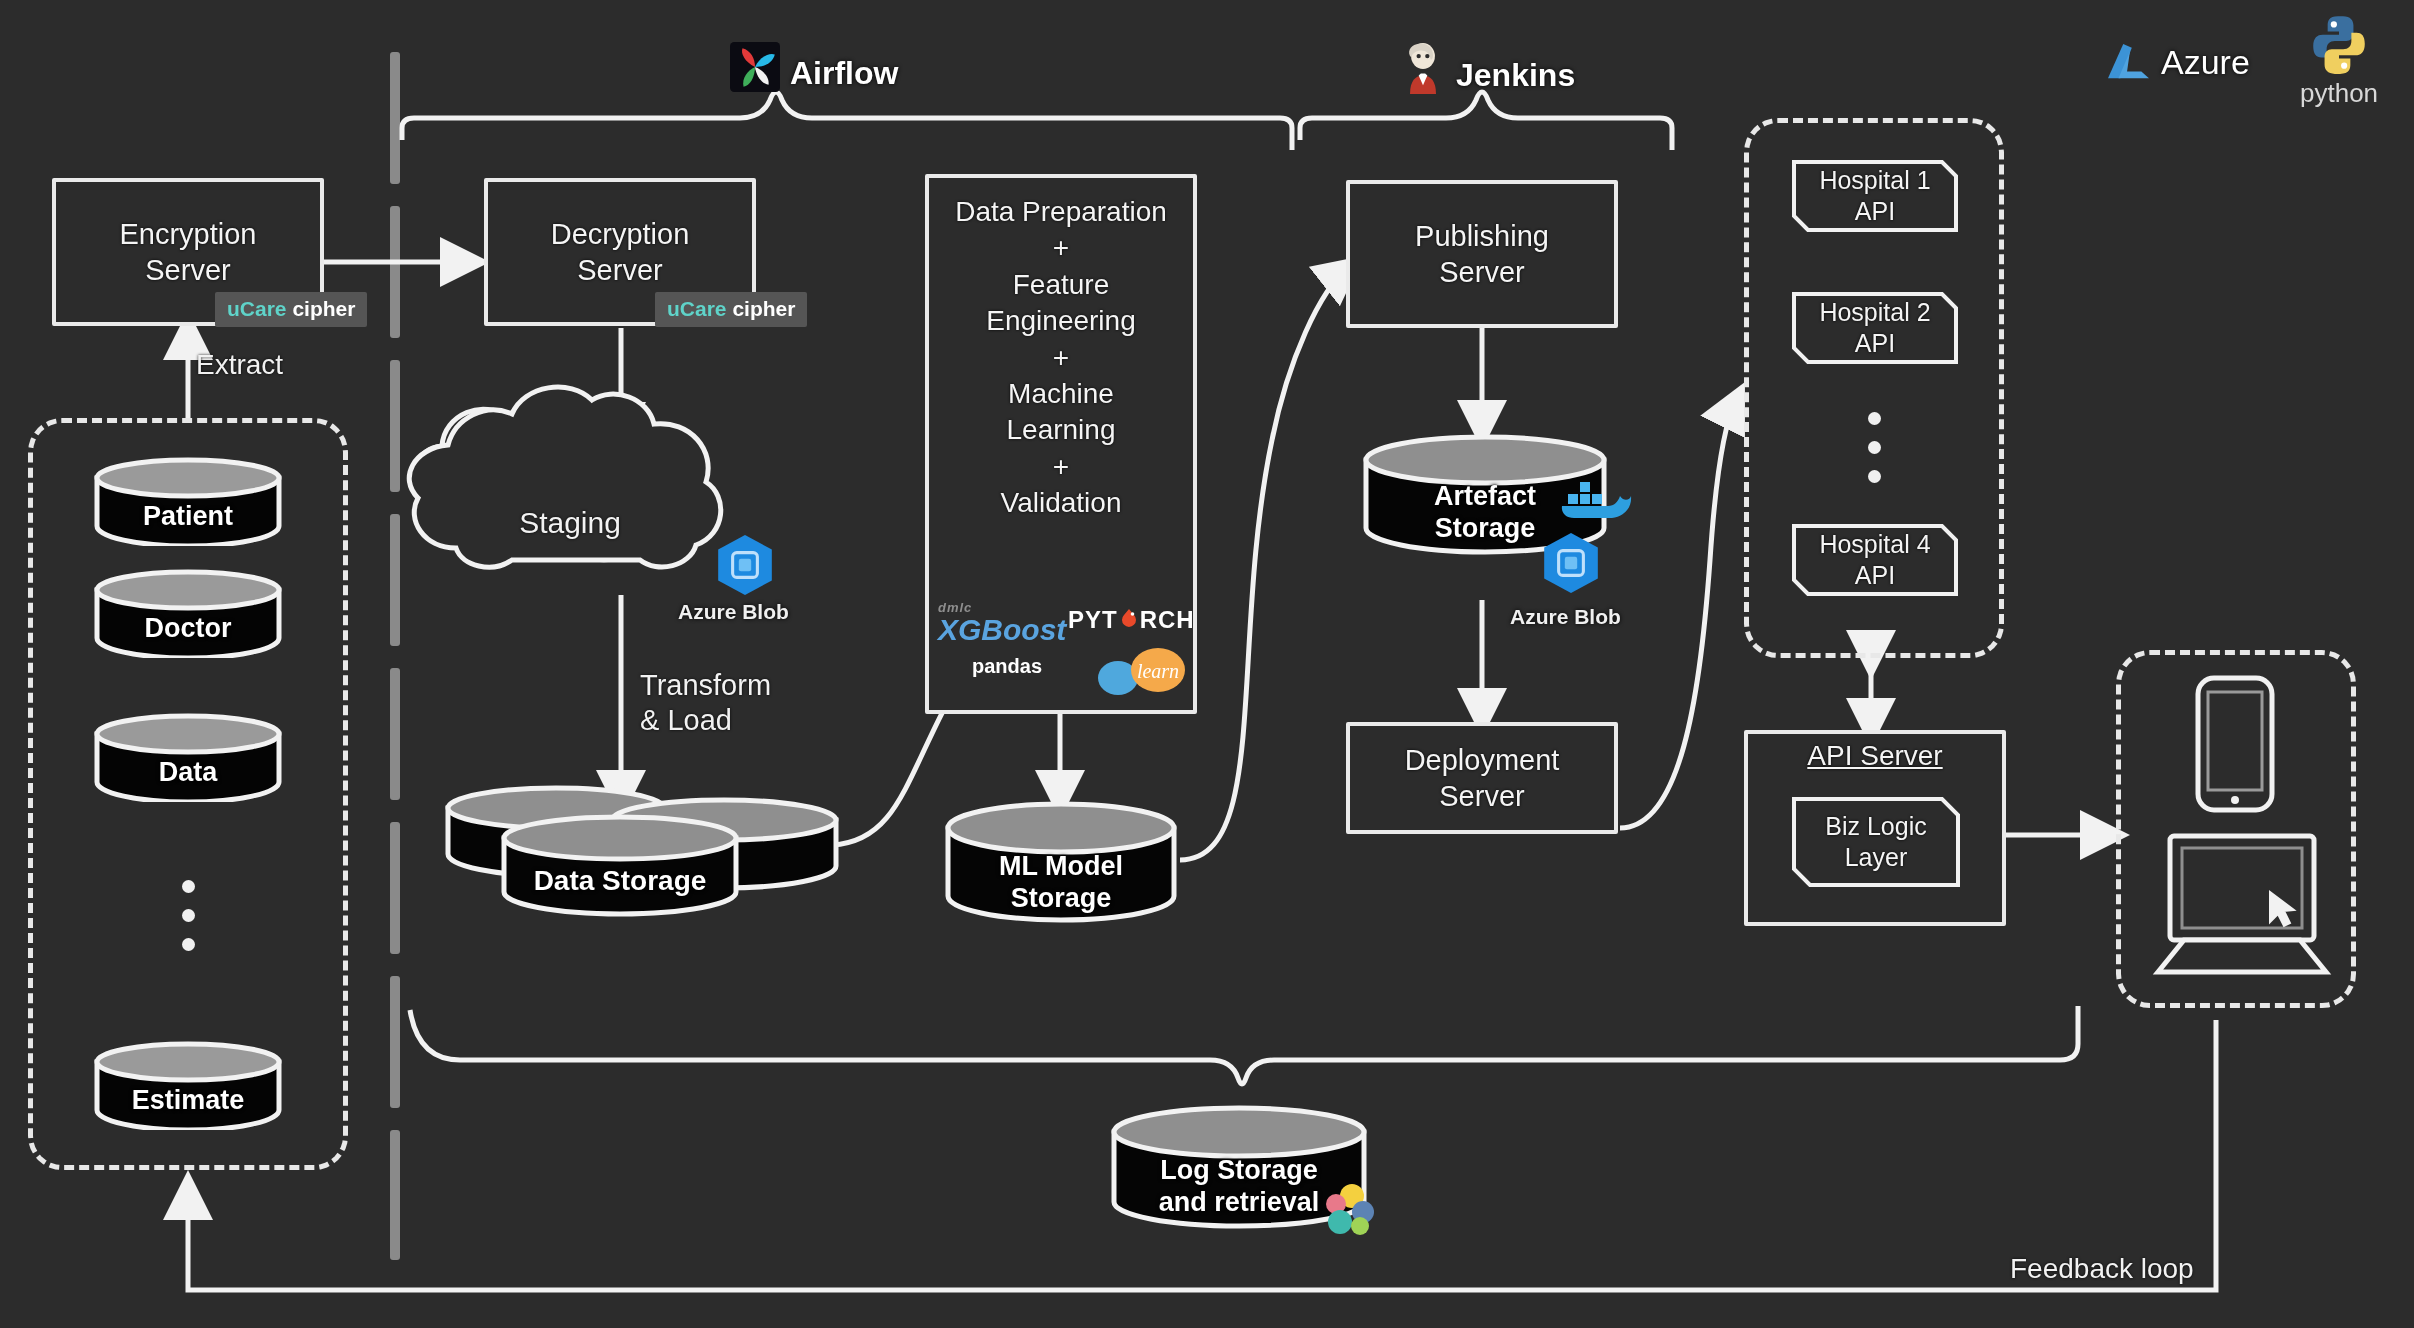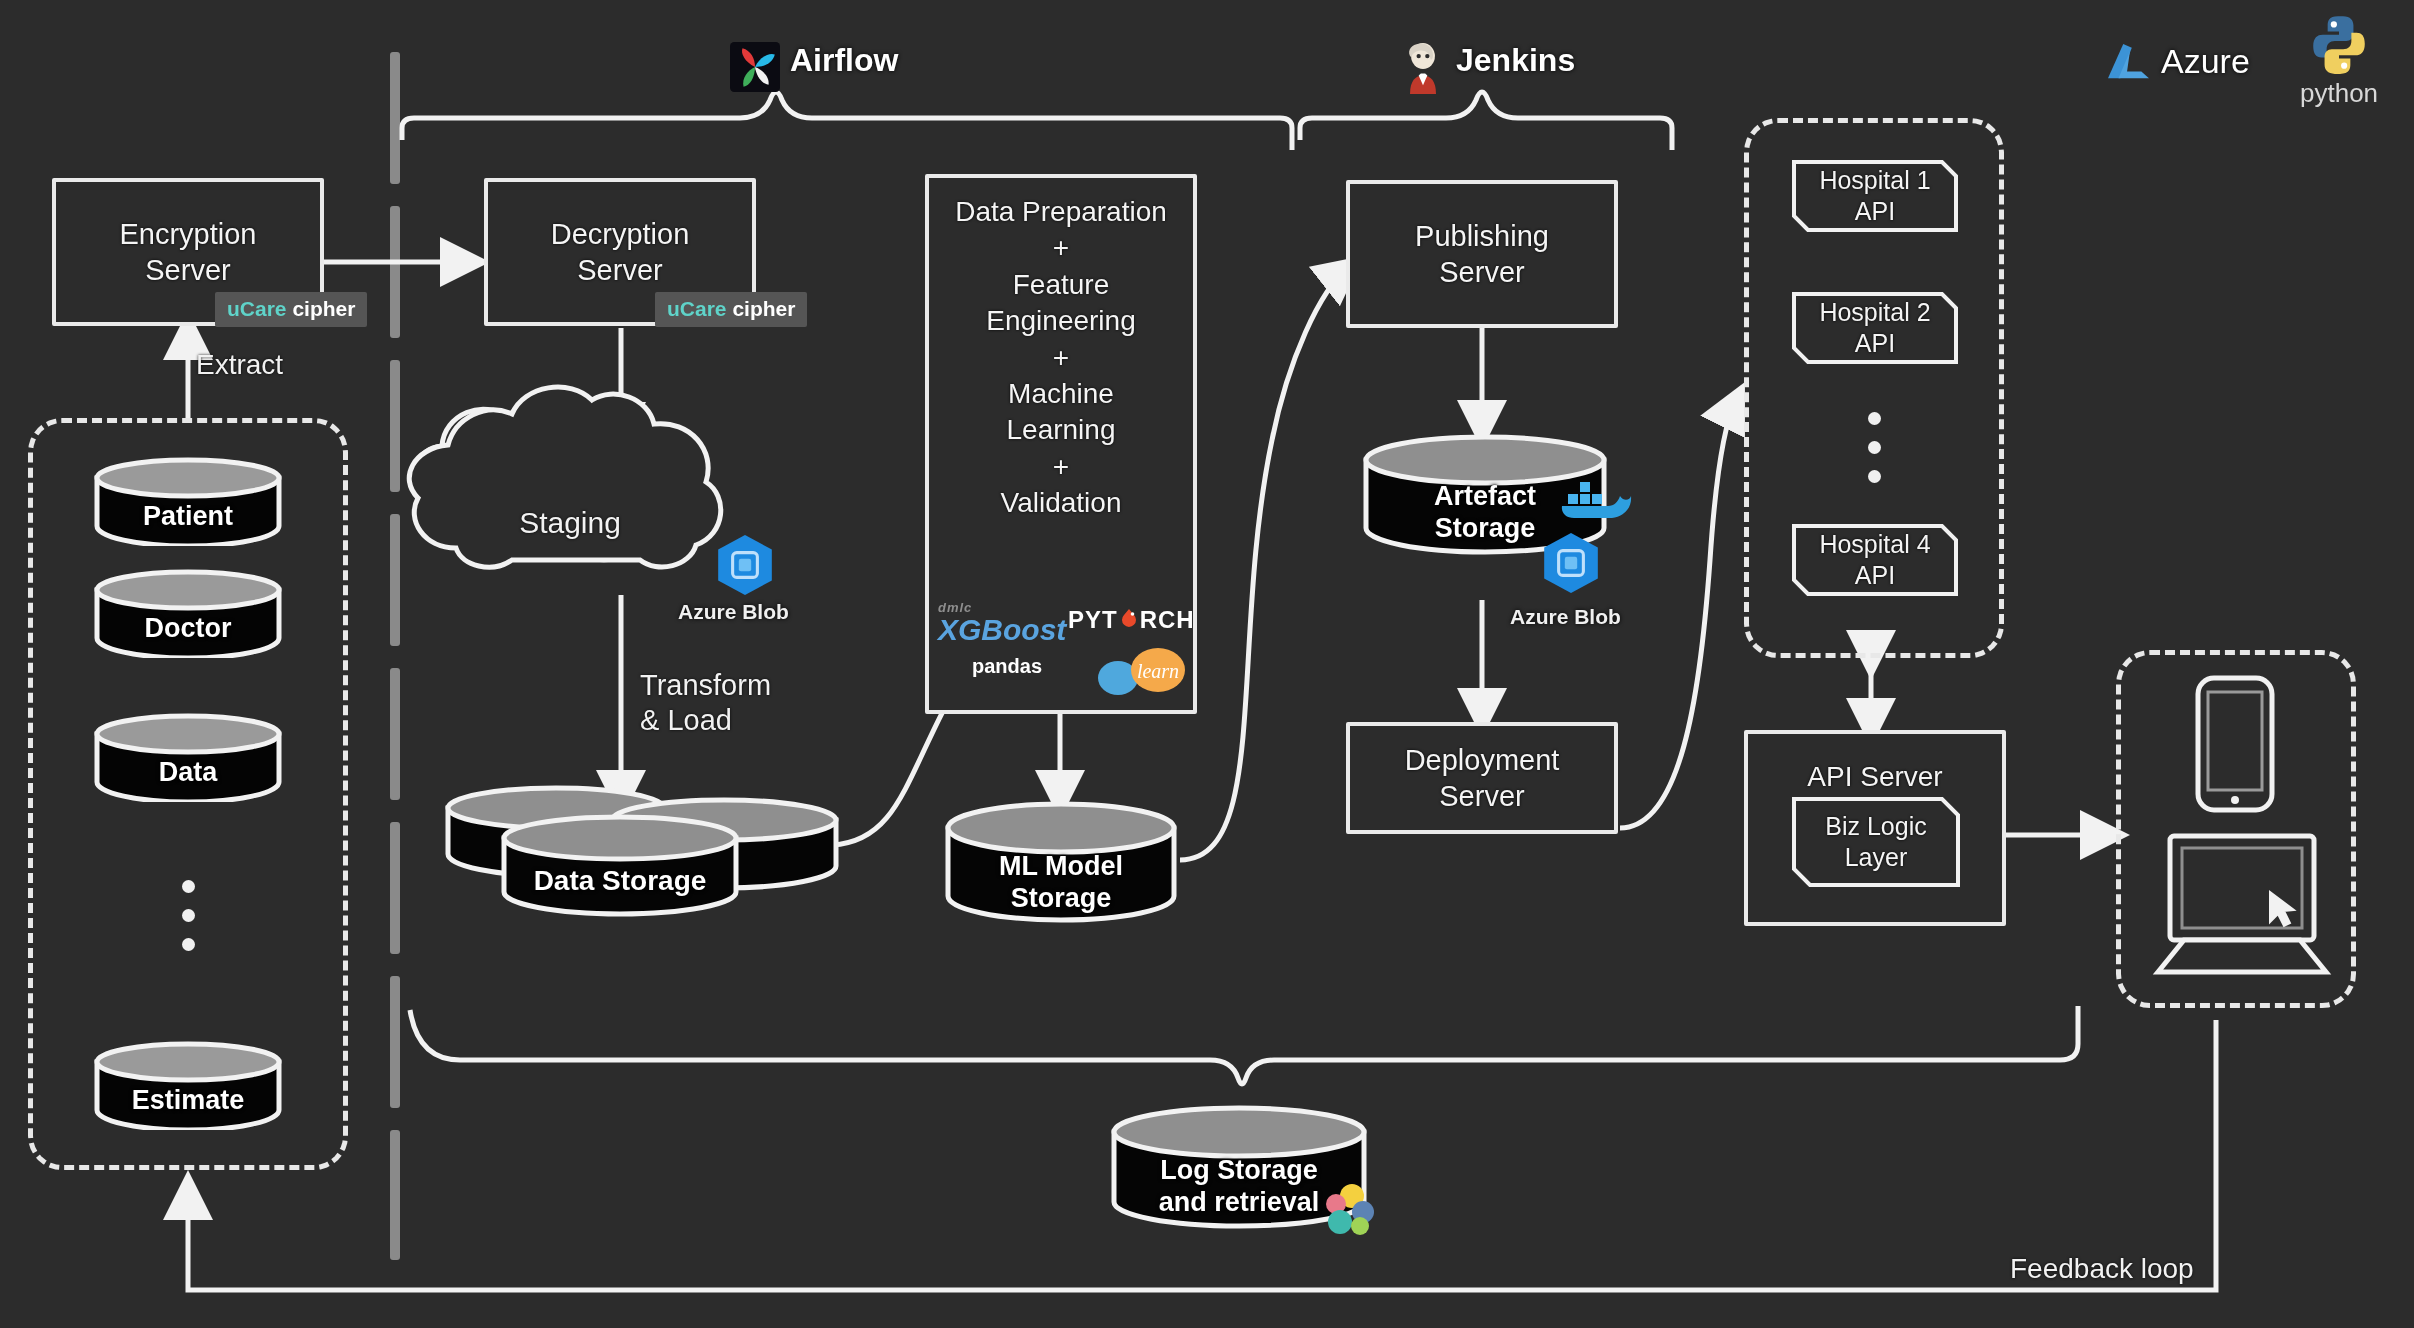--- a/index.html
+++ b/index.html
@@ -27,21 +27,21 @@
   .cyl svg{position:absolute;left:0;top:0;width:100%;height:100%;}
   .cyl .t{position:absolute;left:0;right:0;color:#ffffff;text-align:center;line-height:1.2;
           text-shadow:0 0 4px #000,0 0 2px #000;z-index:4;}
 
   
   .badge{position:absolute;background:#555555;padding:5px 12px 6px;border-radius:2px;
          font-size:21px;font-weight:bold;white-space:nowrap;z-index:30;}
   .badge .u{color:#5fd3c9;}
   .badge .c{color:#ffffff;}
 
-  .toplogo{position:absolute;display:flex;align-items:flex-start;gap:10px;z-index:20;}
+  .toplogo{position:absolute;display:flex;align-items:flex-end;gap:10px;z-index:20;}
   .toplogo .name{color:#ffffff;font-weight:bold;text-shadow:0 0 4px #000;}
 
   .dots{position:absolute;display:flex;flex-direction:column;align-items:center;gap:16px;}
   .dots i{display:block;width:13px;height:13px;border-radius:50%;background:#f0f0f0;}
 
   .minilogo{position:absolute;z-index:25;}
   .capt{position:absolute;color:#f0f0f0;font-size:21px;font-weight:bold;text-shadow:0 0 4px #000;z-index:26;white-space:nowrap;}
   .sep{position:absolute;background:#8a8a8a;width:10px;border-radius:3px;}
 </style>
 </head>
@@ -407,21 +407,21 @@
     <svg viewBox="0 0 170 76" preserveAspectRatio="none">
       <path d="M4,4 L152,4 L166,18 L166,72 L18,72 L4,58 Z" fill="#2c2c2c" stroke="#f2f2f2" stroke-width="4"></path>
     </svg>
     <span class="t" style="font-size:25px;">
       <span>Hospital 4</span><br>
       <span>API</span>
     </span>
   </div>
 
   <div class="box" style="left:1744px;top:730px;width:262px;height:196px;align-items:flex-start;">
-    <div class="t" style="font-size:28px;padding-top:25px;">API Server</div>
+    <div class="t" style="font-size:28px;padding-top:4px;text-decoration:underline;">API Server</div>
   </div>
   <div class="api" style="left:1790px;top:795px;width:172px;height:94px;">
     <svg viewBox="0 0 172 94" preserveAspectRatio="none">
       <path d="M4,4 L152,4 L168,20 L168,90 L20,90 L4,74 Z" fill="#2c2c2c" stroke="#f2f2f2" stroke-width="4"></path>
     </svg>
     <span class="t" style="font-size:25px;">
       <span>Biz Logic</span><br>
       <span>Layer</span>
     </span>
   </div>

